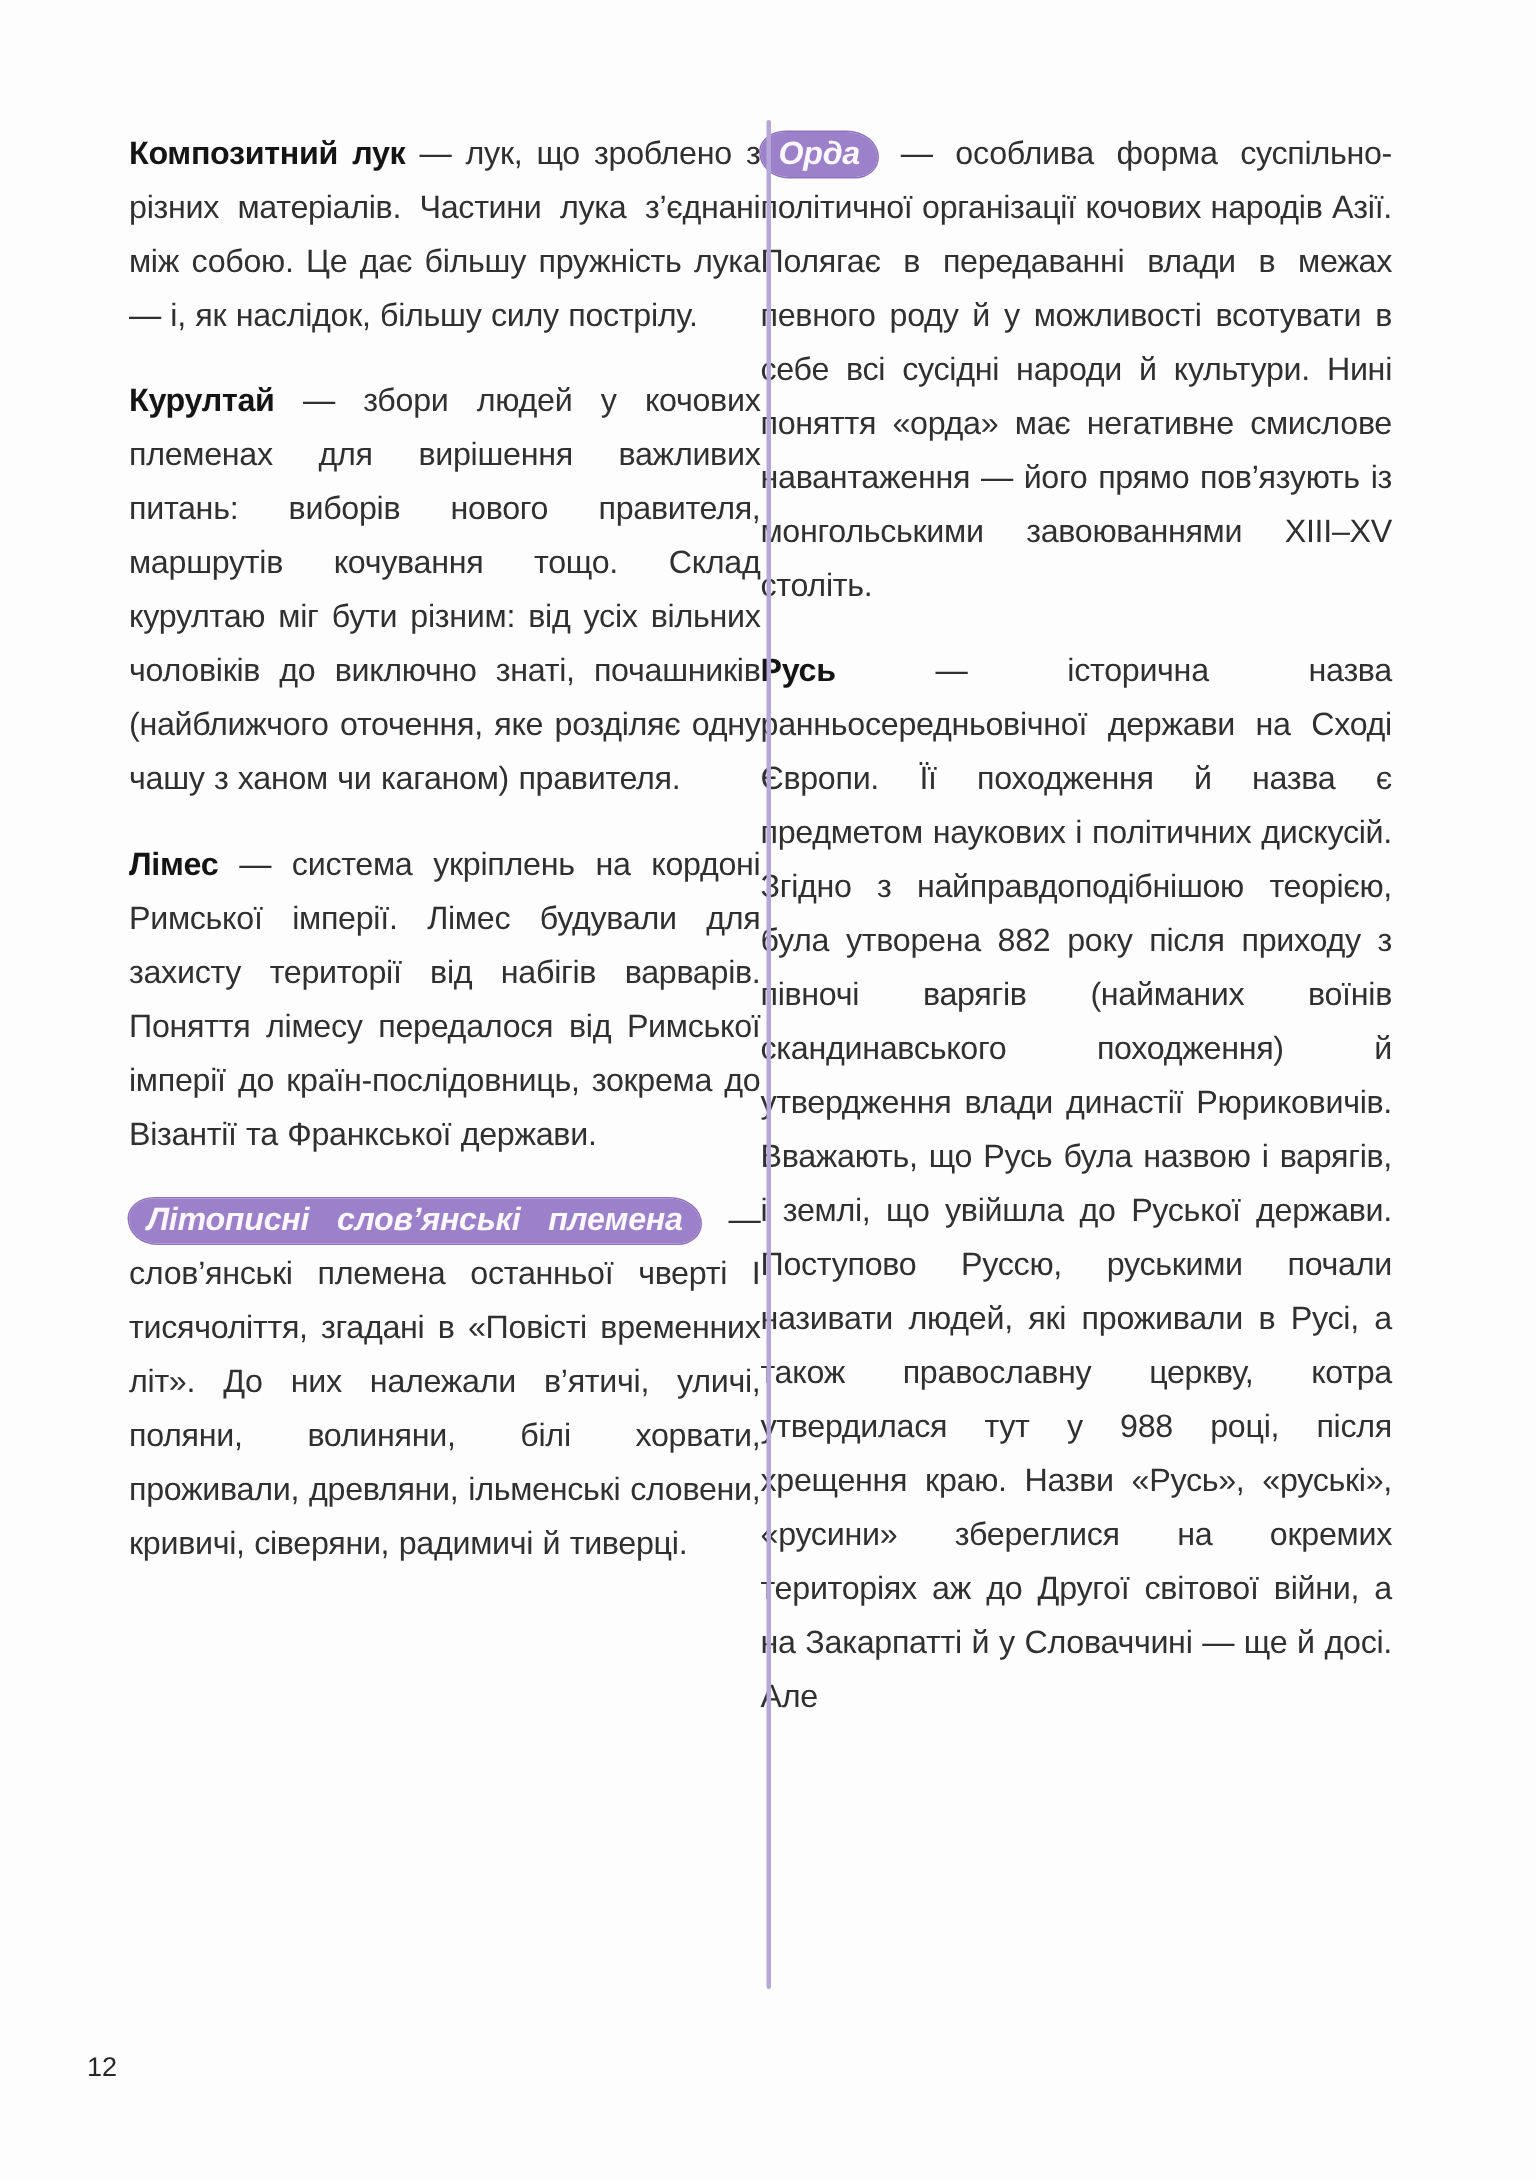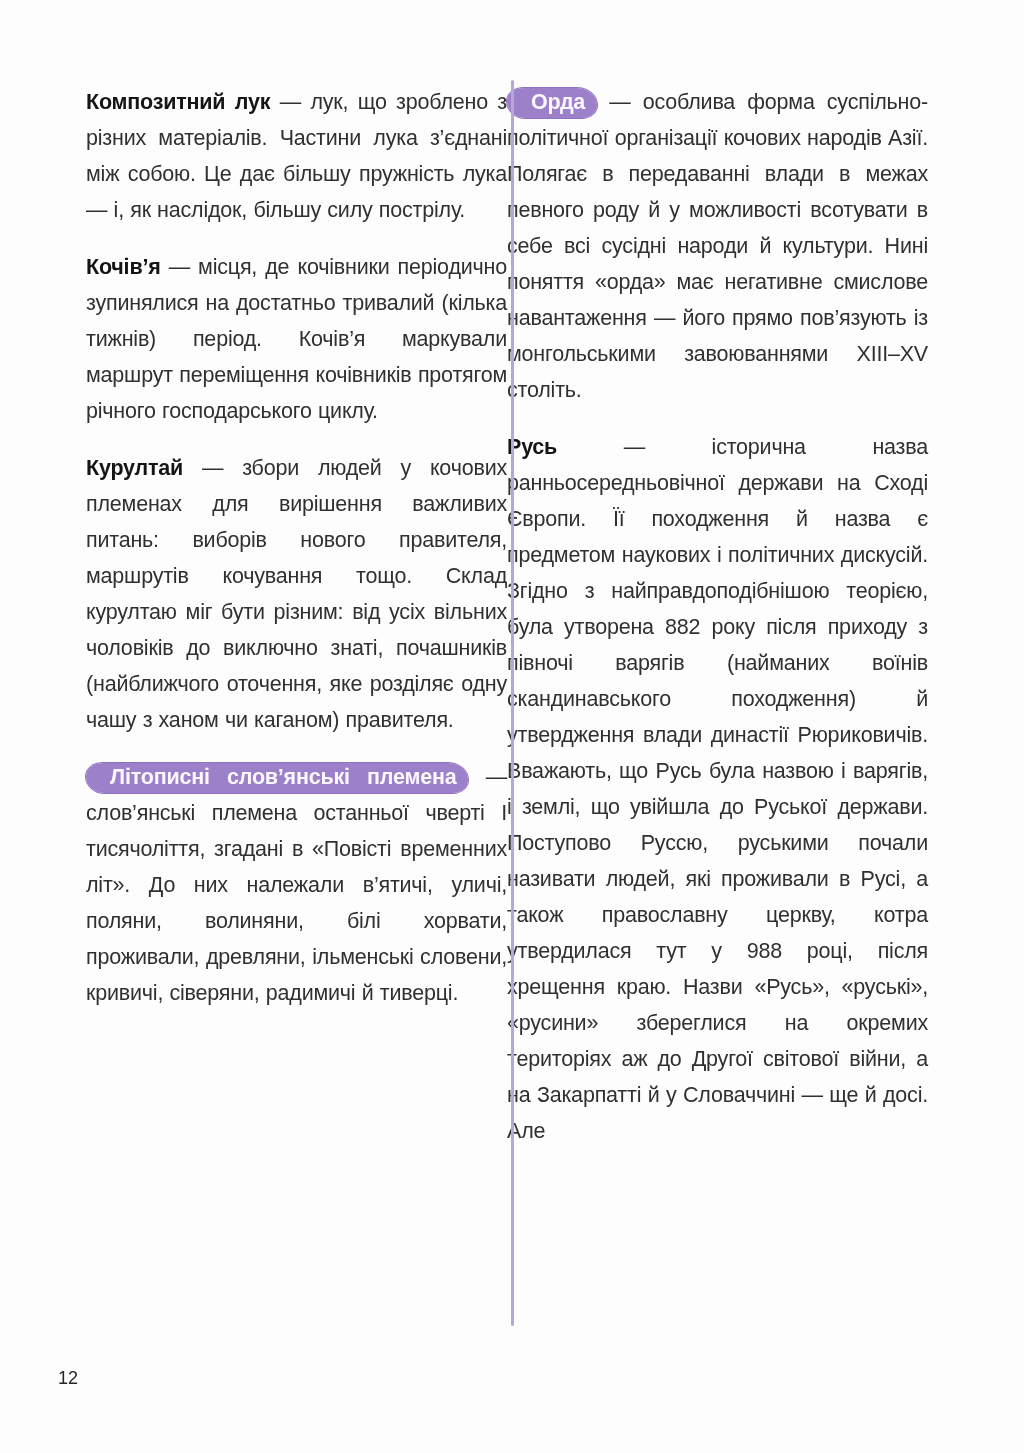--- a/index.html
+++ b/index.html
@@ -11,24 +11,24 @@
     position: relative;
     width: 1024px;
     height: 1453px;
     background: #fdfdfd;
     font-family: "Liberation Sans", sans-serif;
     overflow: hidden;
   }
   .columns {
     position: absolute;
     top: 84px;
-    left: 74px;
+    left: 86px;
     width: 866px;
     display: flex;
-    justify-content: center;
+    justify-content: flex-start;
   }
   .col {
     width: 421px;
   }
   .divider {
     position: absolute;
     left: 511px;
     top: 80px;
     width: 3px;
     height: 1246px;
@@ -44,46 +44,47 @@
     letter-spacing: -0.2px;
     word-spacing: 0.5px;
   }
   .term {
     font-weight: bold;
     color: #151515;
   }
   .term.highlight {
     background: #9c80c9;
     color: #faf8fe;
-    padding: 2px 12px 4px 24px;
+    padding: 2px 12px 4px 12px;
     border-radius: 18px 22px 16px 20px / 14px 18px 14px 18px;
     box-decoration-break: clone;
     -webkit-box-decoration-break: clone;
     box-shadow: 0 0 0 1px #8f72bf;
+    font-style: italic;
   }
   .page-number {
     position: absolute;
     left: 58px;
     top: 1368px;
     font-size: 18px;
     font-weight: normal;
     color: #262626;
   }
 </style>
 </head>
 <body>
 
 <div class="page">
 
   <div class="columns">
 
     <div class="col">
       <p class="entry"><span class="term">Композитний лук</span> <span>— лук, що зроблено з різних матеріалів. Частини лука з’єднані між собою. Це дає більшу пружність лука — і, як наслідок, більшу силу пострілу.</span></p>
-      <p class="entry"><span class="term">Кочів’я</span> <span>— місця, де кочівники періодично зупинялися на достатньо тривалий (кілька тижнів) період. Кочів’я маркували маршрут переміщення кочівників протягом річного господарського циклу.</span></p>
       <p class="entry"><span class="term">Курултай</span> <span>— збори людей у кочових племенах для вирішення важливих питань: виборів нового правителя, маршрутів кочування тощо. Склад курултаю міг бути різним: від усіх вільних чоловіків до виключно знаті, почашників (найближчого оточення, яке розділяє одну чашу з ханом чи каганом) правителя.</span></p>
+      <p class="entry"><span class="term">Лімес</span> <span>— система укріплень на кордоні Римської імперії. Лімес будували для захисту території від набігів варварів. Поняття лімесу передалося від Римської імперії до країн-послідовниць, зокрема до Візантії та Франкської держави.</span></p>
       <p class="entry"><span class="term highlight">Літописні слов’янські племена</span> <span>— слов’янські племена останньої чверті І тисячоліття, згадані в «Повісті временних літ». До них належали в’ятичі, уличі, поляни, волиняни, білі хорвати, проживали, древляни, ільменські словени, кривичі, сіверяни, радимичі й тиверці.</span></p>
     </div>
 
     <div class="col">
       <p class="entry"><span class="term highlight">Орда</span> <span>— особлива форма суспільно-політичної організації кочових народів Азії. Полягає в передаванні влади в межах певного роду й у можливості всотувати в себе всі сусідні народи й культури. Нині поняття «орда» має негативне смислове навантаження — його прямо пов’язують із монгольськими завоюваннями XIII–XV століть.</span></p>
       <p class="entry"><span class="term">Русь</span> <span>— історична назва ранньосередньовічної держави на Сході Європи. Її походження й назва є предметом наукових і політичних дискусій. Згідно з найправдоподібнішою теорією, була утворена 882 року після приходу з півночі варягів (найманих воїнів скандинавського походження) й утвердження влади династії Рюриковичів. Вважають, що Русь була назвою і варягів, і землі, що увійшла до Руської держави. Поступово Руссю, руськими почали називати людей, які проживали в Русі, а також православну церкву, котра утвердилася тут у 988 році, після хрещення краю. Назви «Русь», «руські», «русини» збереглися на окремих територіях аж до Другої світової війни, а на Закарпатті й у Словаччині — ще й досі. Але</span></p>
     </div>
 
   </div>
 

